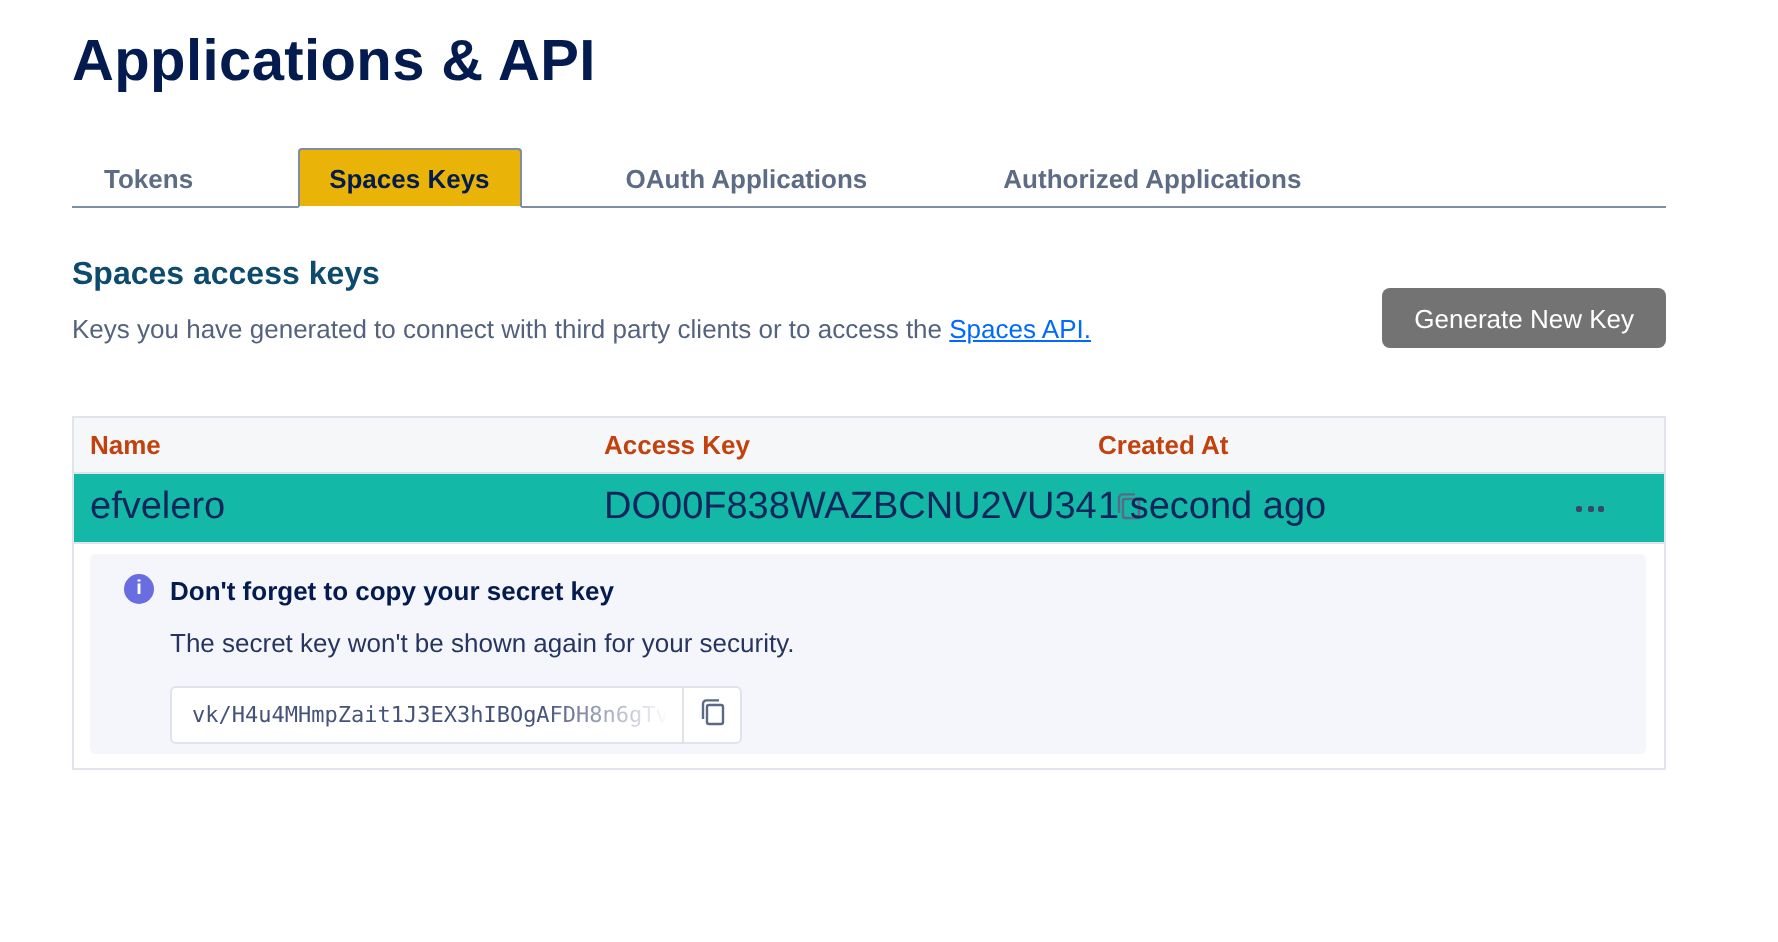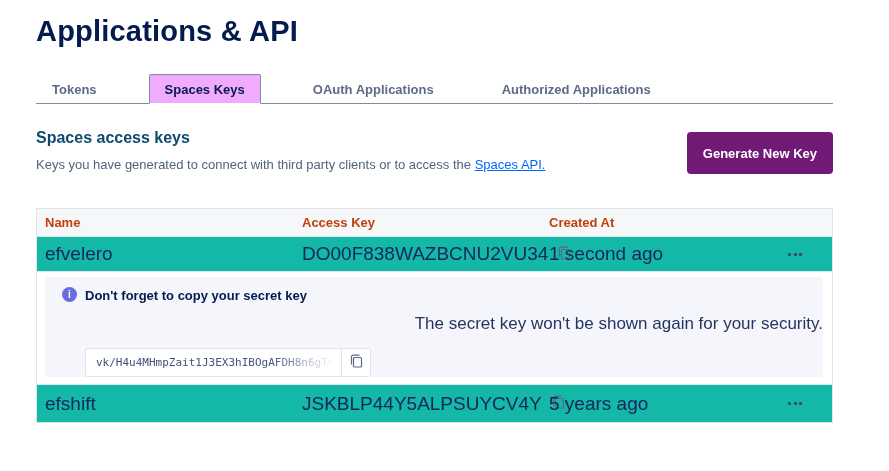--- a/index.html
+++ b/index.html
@@ -39,21 +39,21 @@
     height: 30px;
     line-height: 30px;
     cursor: pointer;
     position: relative;
     top: 1px;
     background: transparent;
     border: 1px solid transparent;
   }
   .tab.active {
     color: #031b4e;
-    background: #f0abfc;
+    background: #eab308;
     border: 1px solid #7e8ca6;
     border-bottom: 1px solid #ffffff;
     border-radius: 2px 2px 0 0;
   }
 
   
   .section-header {
     margin-top: 25px;
     display: flex;
     justify-content: space-between;
@@ -68,29 +68,29 @@
     margin-top: 10px;
     font-size: 13px;
     color: #54627d;
   }
   .section-desc a {
     color: #0069ff;
     text-decoration: underline;
     cursor: pointer;
   }
   .btn-primary {
-    background: #701a75;
+    background: #737373;
     color: #ffffff;
     border: none;
     border-radius: 4px;
     font-family: "Liberation Sans", sans-serif;
     font-size: 13px;
-    font-weight: 700;
+    font-weight: 400;
     padding: 0 16px;
-    height: 42px;
+    height: 30px;
     cursor: pointer;
     margin-bottom: -2px;
   }
 
   
   .table {
     margin-top: 36px;
     border: 1px solid #e1e5eb;
     width: 797px;
   }
@@ -152,21 +152,21 @@
     border-radius: 50%;
     background: #696de0;
     color: #ffffff;
     font-size: 10px;
     font-weight: 700;
     font-style: normal;
     display: flex; align-items: center; justify-content: center;
     line-height: 1;
   }
   .notice-title { font-size: 13px; font-weight: 700; color: #031b4e; }
-  .notice-body { margin-top: 11px; font-size: 17px; color: #26355f; text-align: right; }
+  .notice-body { margin-top: 11px; font-size: 13px; color: #26355f; }
   .secret-field {
     margin-top: 14px;
     display: inline-flex;
     height: 29px;
   }
   .secret-value {
     width: 256px;
     background: #ffffff;
     border: 1px solid #dfe3ea;
     border-right: none;
@@ -261,35 +261,15 @@
               <svg width="13" height="14" viewBox="0 0 13 14">
                 <rect x="3.5" y="3.5" width="8" height="9.5" rx="1" fill="none" stroke="#5b6987" stroke-width="1.2"></rect>
                 <path d="M9.5 1.2 H3.2 A1.7 1.7 0 0 0 1.5 2.9 V10.5" fill="none" stroke="#5b6987" stroke-width="1.2"></path>
               </svg>
             </span>
           </button>
         </div>
       </div>
     </div>
 
-    <div class="tgrid trow last">
-      <div class="cell">efshift</div>
-      <div class="cell key-cell">
-        <span>JSKBLP44Y5ALPSUYCV4Y</span>
-        <button class="copy-btn">
-          <span>
-            <svg width="13" height="14" viewBox="0 0 13 14">
-              <rect x="3.5" y="3.5" width="8" height="9.5" rx="1" fill="none" stroke="#5b6987" stroke-width="1.2"></rect>
-              <path d="M9.5 1.2 H3.2 A1.7 1.7 0 0 0 1.5 2.9 V10.5" fill="none" stroke="#5b6987" stroke-width="1.2"></path>
-            </svg>
-          </span>
-        </button>
-      </div>
-      <div class="cell">5 years ago</div>
-      <button class="menu-btn">
-        <i></i>
-          <i></i>
-          <i></i>
-      </button>
-    </div>
 
   </div>
 </div>
 
 </body></html>

